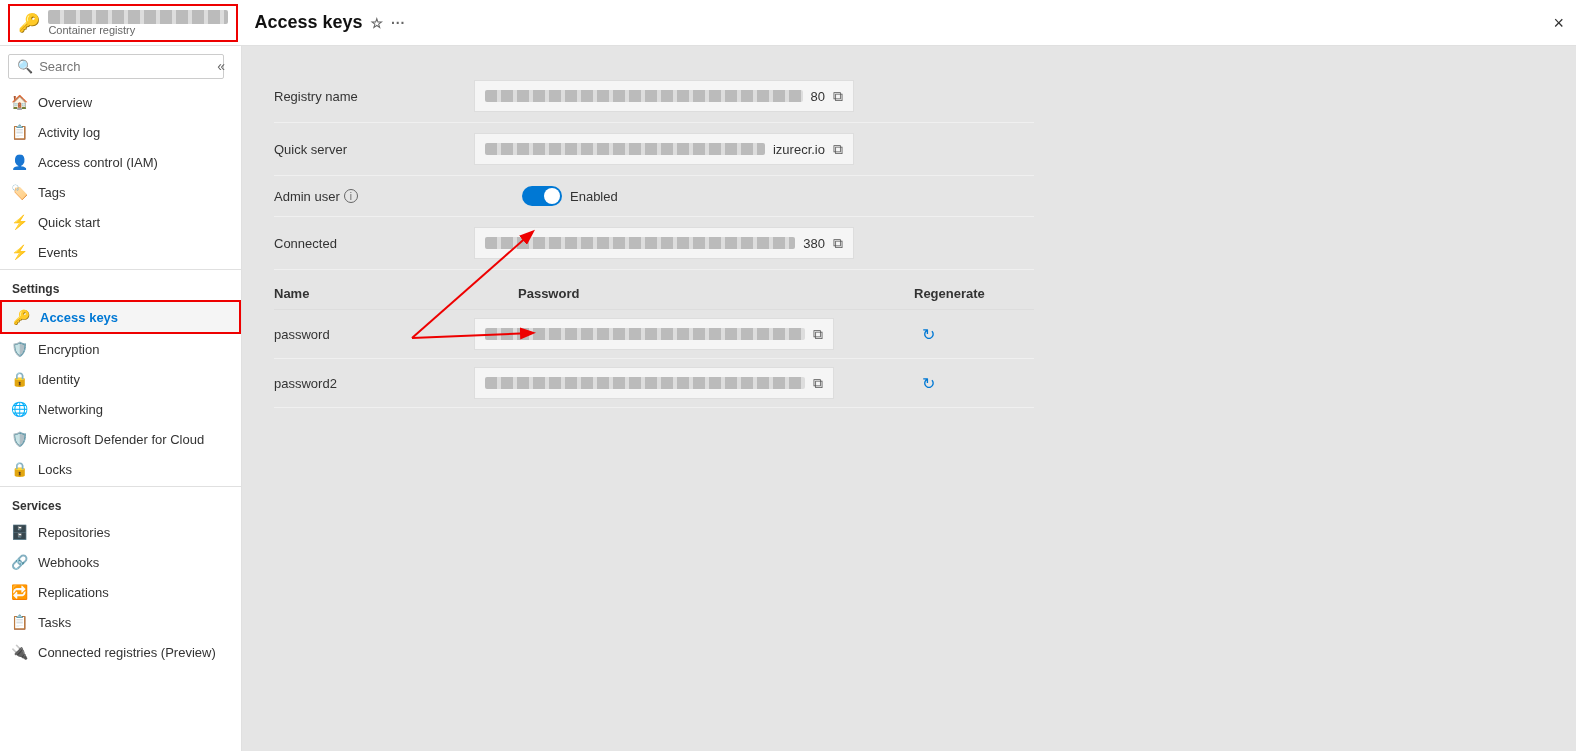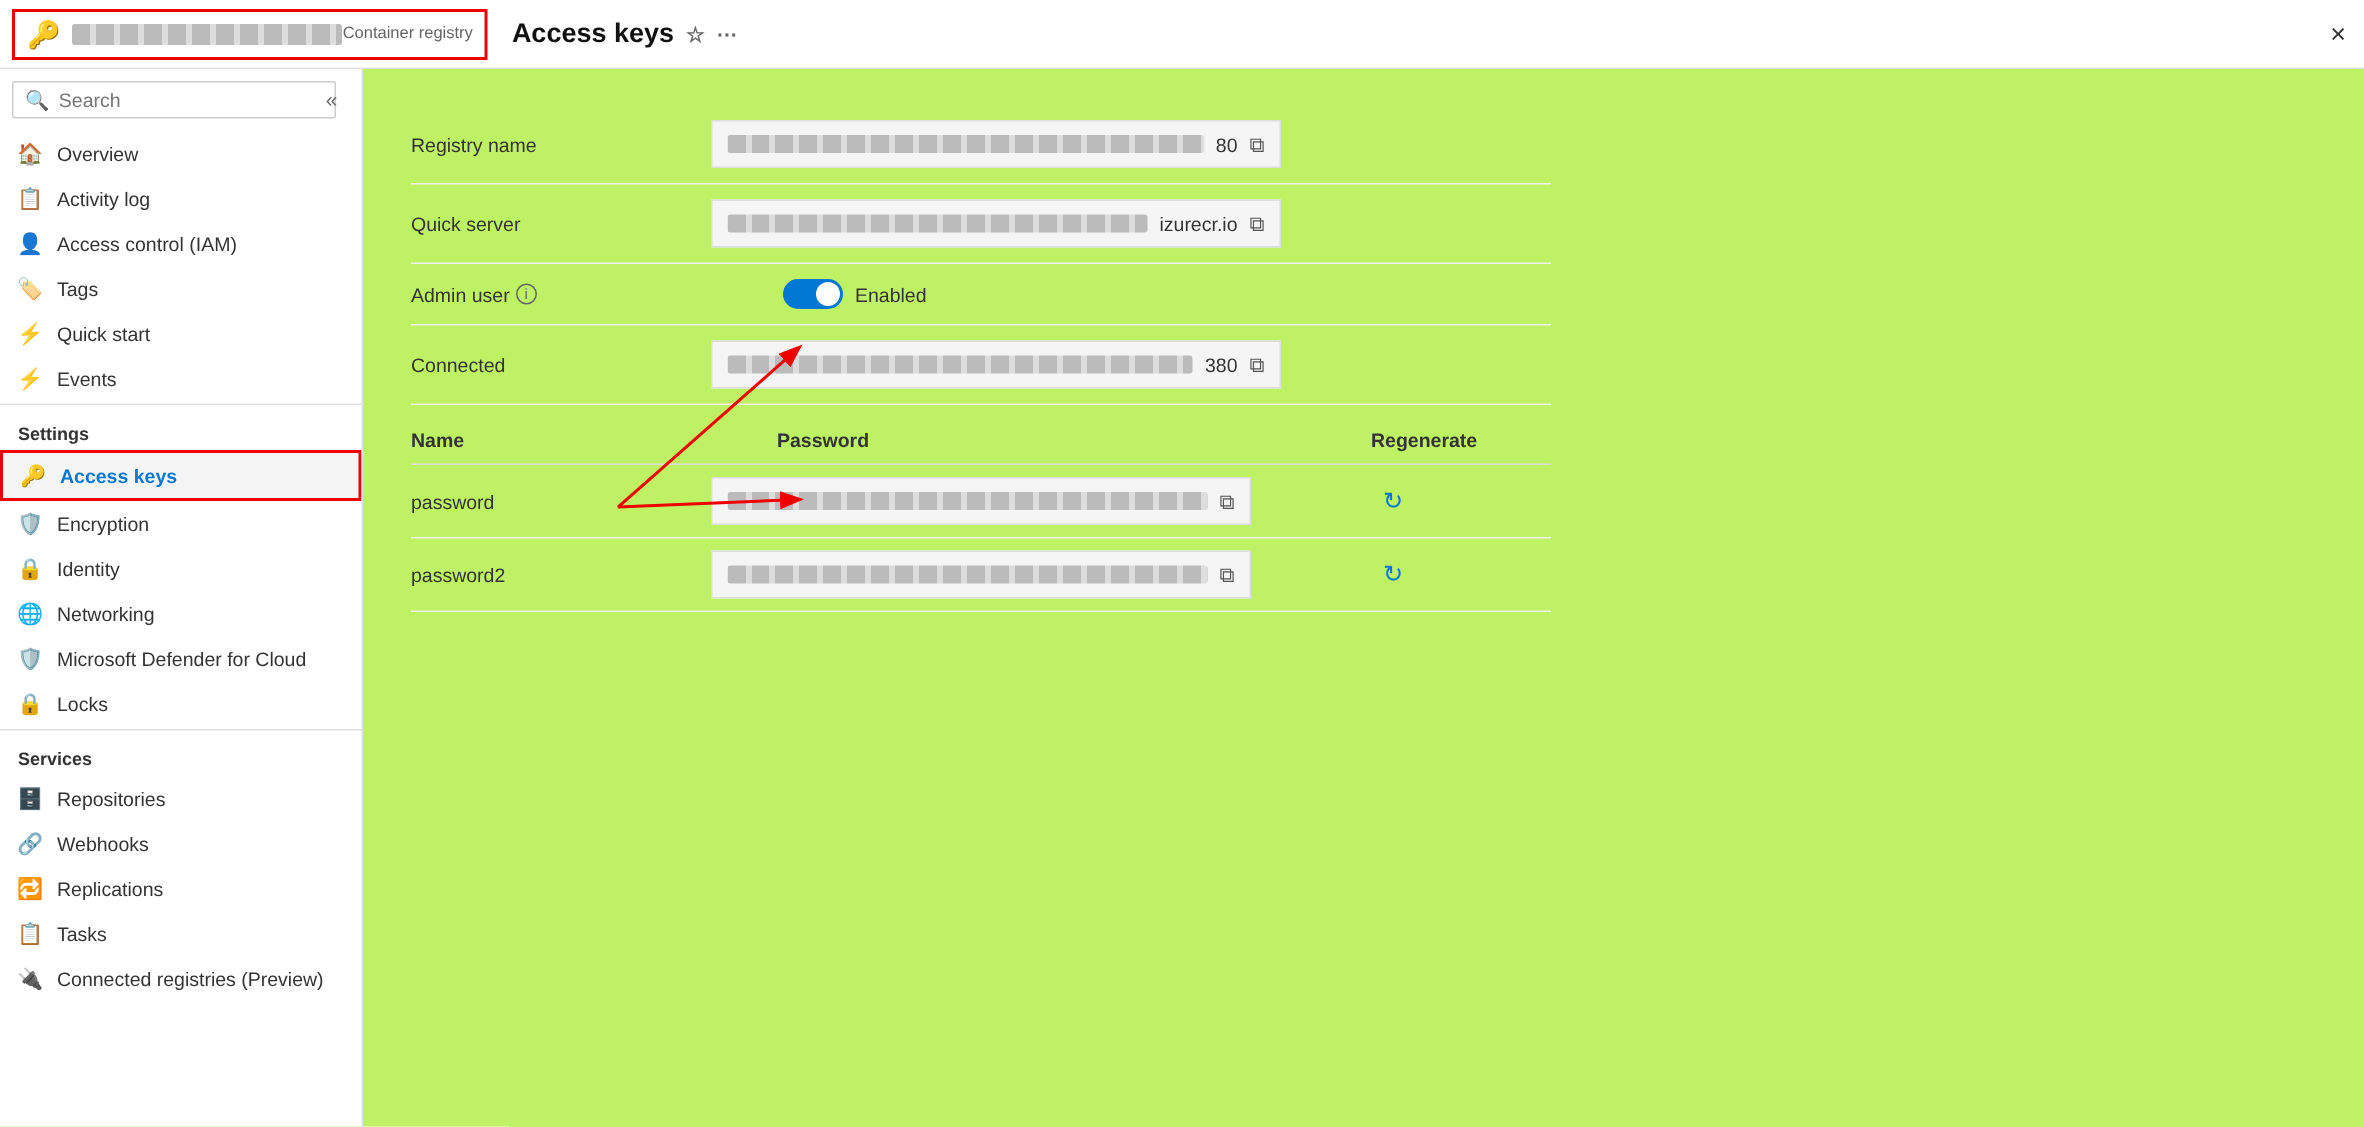--- a/index.html
+++ b/index.html
@@ -17,21 +17,21 @@
     }
     .resource-box {
       display: flex;
       align-items: center;
       border: 2px solid #e00;
       padding: 4px 8px;
       gap: 8px;
       min-width: 200px;
     }
     .key-icon { color: #e8a000; font-size: 18px; }
-    .resource-info { display: flex; flex-direction: row; }
+    .resource-info { display: flex; flex-direction: column; }
     .resource-name-blurred {
       width: 180px;
       height: 14px;
       background: repeating-linear-gradient(90deg, #bbb 0px, #bbb 12px, #ddd 12px, #ddd 16px);
       border-radius: 2px;
       display: inline-block;
     }
     .resource-sub { font-size: 11px; color: #666; }
     .top-title {
       display: flex;
@@ -94,21 +94,21 @@
     .sidebar-item.active-outlined {
       border: 2px solid #e00;
       background: #f5f5f5;
     }
 
     
     .content {
       flex: 1;
       overflow-y: auto;
       padding: 24px 32px;
-      background: #bef264;
+      background: #e5e5e5;
       position: relative;
     }
 
     .form-grid { display: flex; flex-direction: column; gap: 0; max-width: 760px; }
     .form-row {
       display: flex;
       align-items: center;
       padding: 10px 0;
       border-bottom: 1px solid #f0f0f0;
     }

